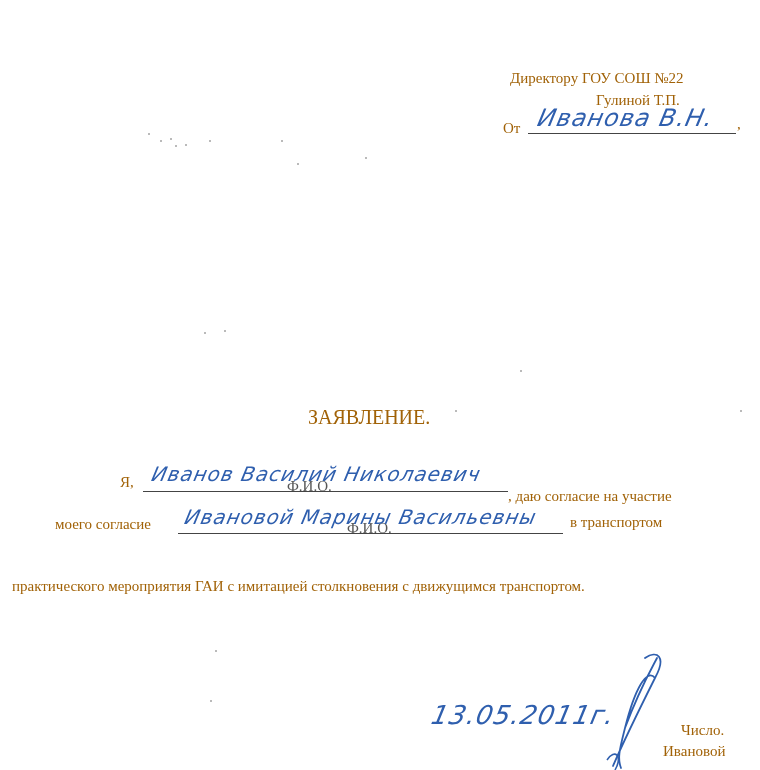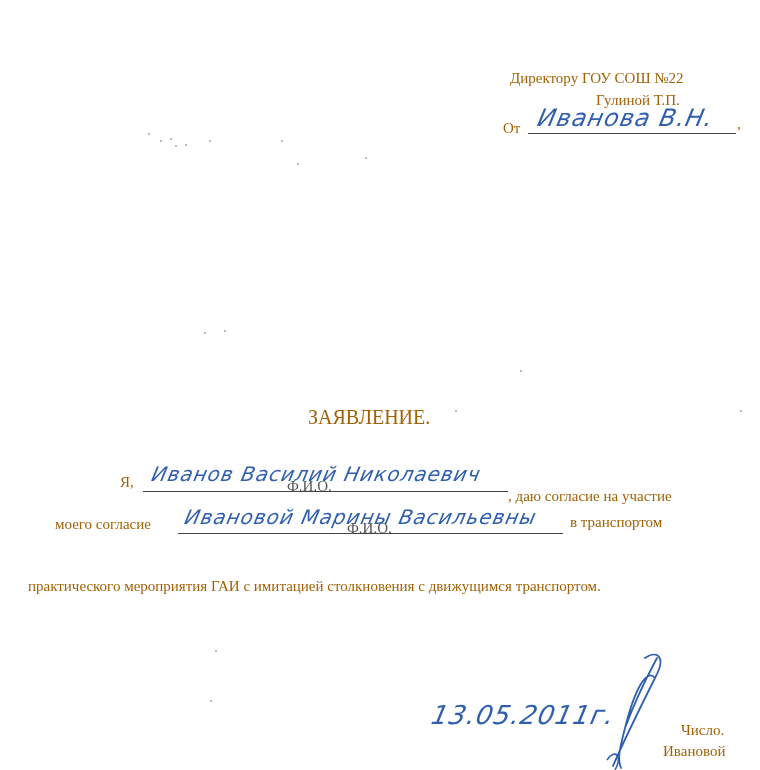--- a/index.html
+++ b/index.html
@@ -32,21 +32,21 @@
   <div class="abs small" style="left:287px; top:478px;">Ф.И.О.</div>
   <div class="abs hand" style="left:152px; top:462px; font-size:20px;">Иванов Василий Николаевич</div>
   <div class="abs print" style="left:508px; top:472px;margin-top:16px;">, даю согласие на участие</div>
 
   <div class="abs print" style="left:55px; top:516px;">моего согласие</div>
   <div class="line" style="left:178px; top:533px; width:385px;"></div>
   <div class="abs small" style="left:347px; top:520px;">Ф.И.О.</div>
   <div class="abs hand" style="left:185px; top:505px; font-size:20px;">Ивановой Марины Васильевны</div>
   <div class="abs print" style="left:570px; top:514px;">в транспортом</div>
 
-  <div class="abs print" style="left:12px; top:578px;margin-left:16px;">практического мероприятия ГАИ с имитацией столкновения с движущимся транспортом.</div>
+  <div class="abs print" style="left:12px; top:578px;">практического мероприятия ГАИ с имитацией столкновения с движущимся транспортом.</div>
 
   <div class="abs hand" style="left:432px; top:700px; font-size:26px;">13.05.2011г.</div>
   <svg class="abs" style="left:585px; top:648px;" width="90" height="122" viewBox="0 0 90 122">
     <path d="M60 10 C 72 2, 82 8, 70 30 C 55 60, 40 90, 28 118 M70 30 C 62 20, 50 40, 40 80 C 35 100, 32 110, 36 120 M40 80 C 55 40, 68 18, 72 10" fill="none" stroke="#2f5fae" stroke-width="1.8" stroke-linecap="round"></path>
     <path d="M22 112 C 30 100, 38 108, 30 122" fill="none" stroke="#2f5fae" stroke-width="1.5"></path>
   </svg>
   <div class="abs print" style="left:681px; top:722px;">Число.</div>
   <div class="abs print" style="left:663px; top:743px;">Ивановой</div>
 
   <div>

